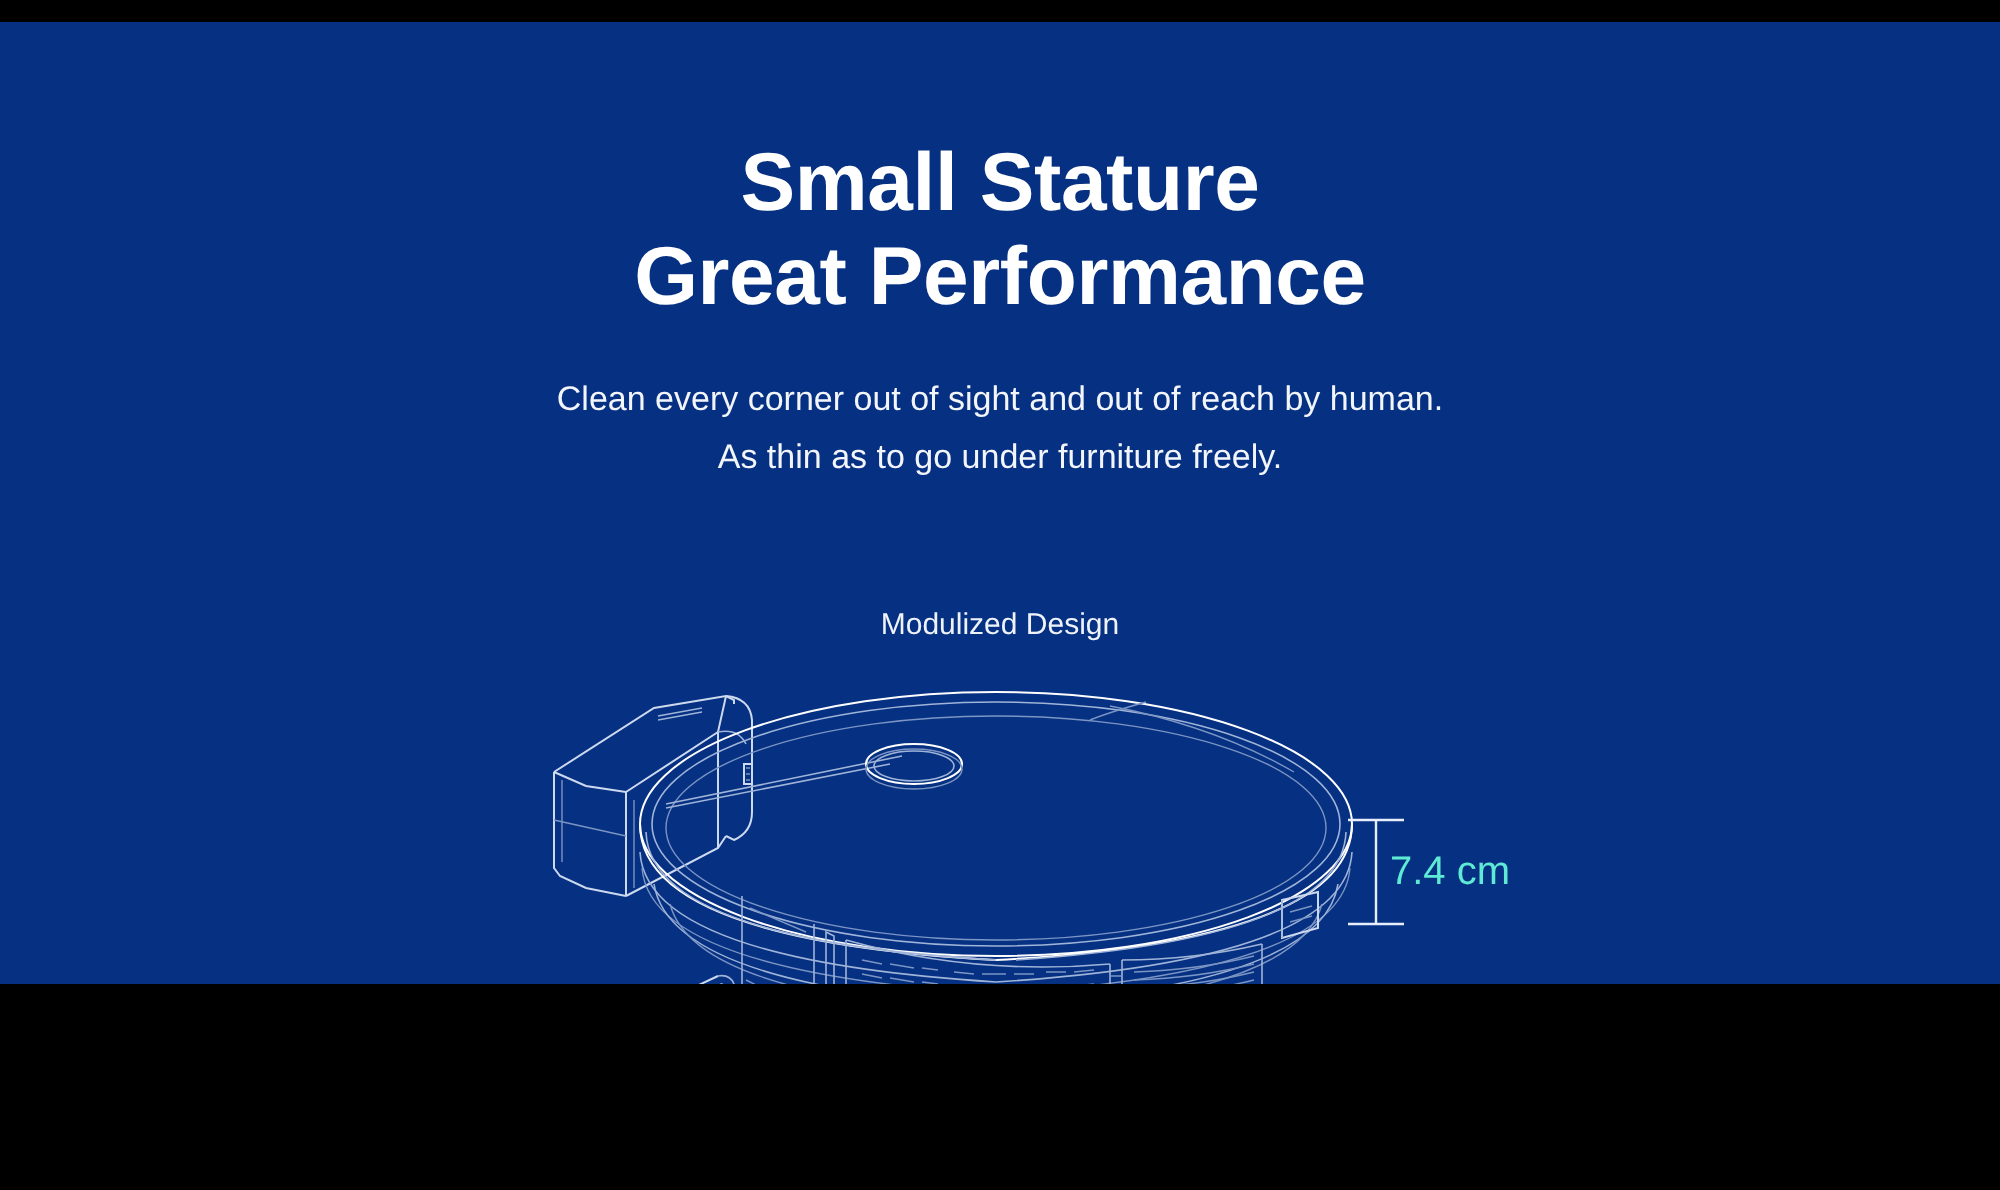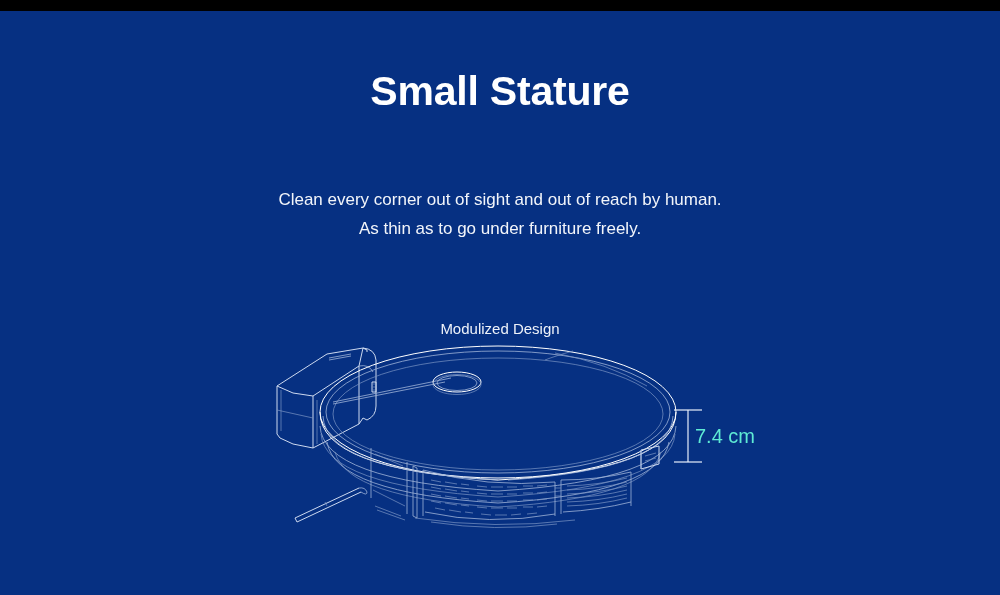--- a/index.html
+++ b/index.html
@@ -4,21 +4,21 @@
 <style>
   * { margin:0; padding:0; box-sizing:border-box; }
   html, body {
     width:1000px; height:595px;
     background:#000;
     font-family:"Liberation Sans", sans-serif;
     overflow:hidden;
   }
   #page {
     position:relative;
-    width:1000px; height:595px;
+    width:1000px; height:492px;
     background:#063082;
     overflow:hidden;
   }
   #topbar {
     position:absolute; top:0; left:0;
     width:1000px; height:11px;
     background:#000000;
   }
   #headline {
     position:absolute; top:68px; left:0; width:1000px;
@@ -33,21 +33,21 @@
   #subtitle {
     position:absolute; top:185px; left:0; width:1000px;
     text-align:center;
     color:#f2f5fa;
     font-size:17px;
     font-weight:normal;
     line-height:29px;
   }
   #subtitle .sub-line { display:block; white-space:nowrap; }
   #modlabel {
-    position:absolute; top:320px; left:0; width:1000px;
+    position:absolute; top:304px; left:0; width:1000px;
     text-align:center;
     color:#eef2f9;
     font-size:15px;
     font-weight:normal;
   }
   #drawing {
     position:absolute;
     left:255px; top:330px;
     width:460px; height:200px;
   }
@@ -67,20 +67,21 @@
 </style>
 </head>
 <body>
 
 <div id="page">
 
   <div id="topbar"></div>
 
   <div id="headline">
     <span class="hl-line">Small Stature</span>
+    <span class="hl-line">Great Performance</span>
   </div>
 
   <div id="subtitle">
     <span class="sub-line">Clean every corner out of sight and out of reach by human.</span>
     <span class="sub-line">As thin as to go under furniture freely.</span>
   </div>
 
   <div id="modlabel">Modulized Design</div>
 
   <div id="drawing">

